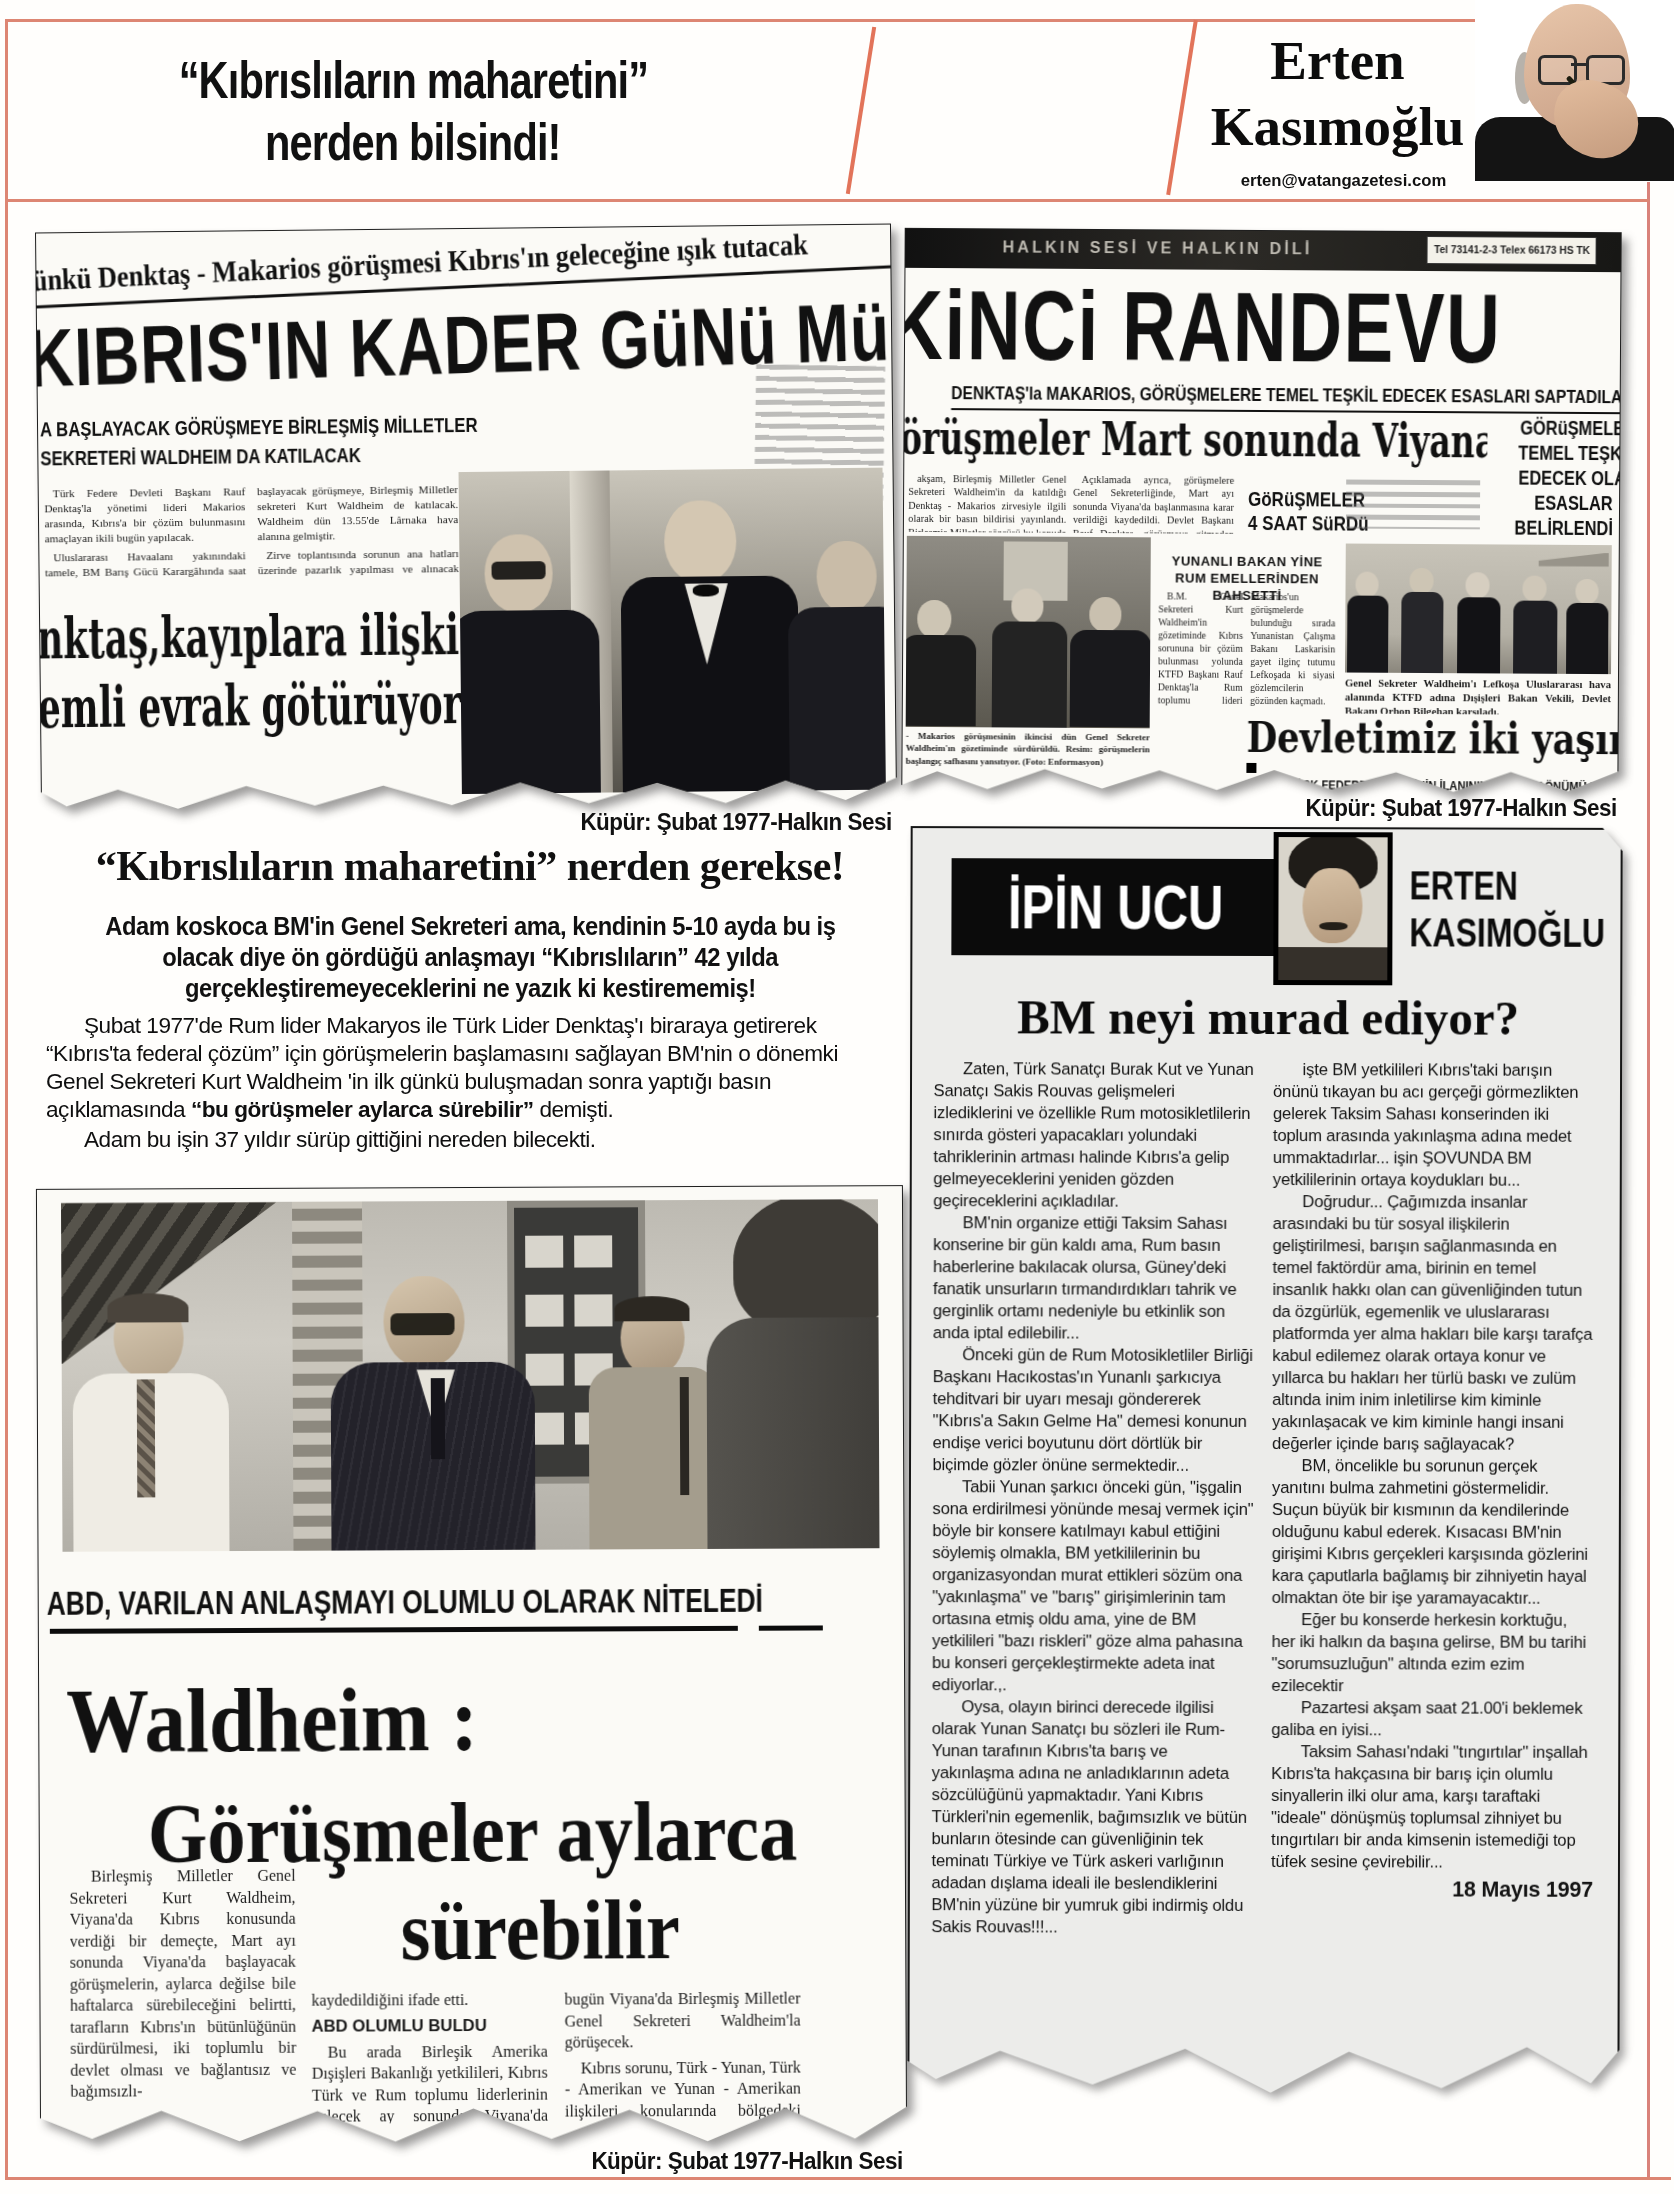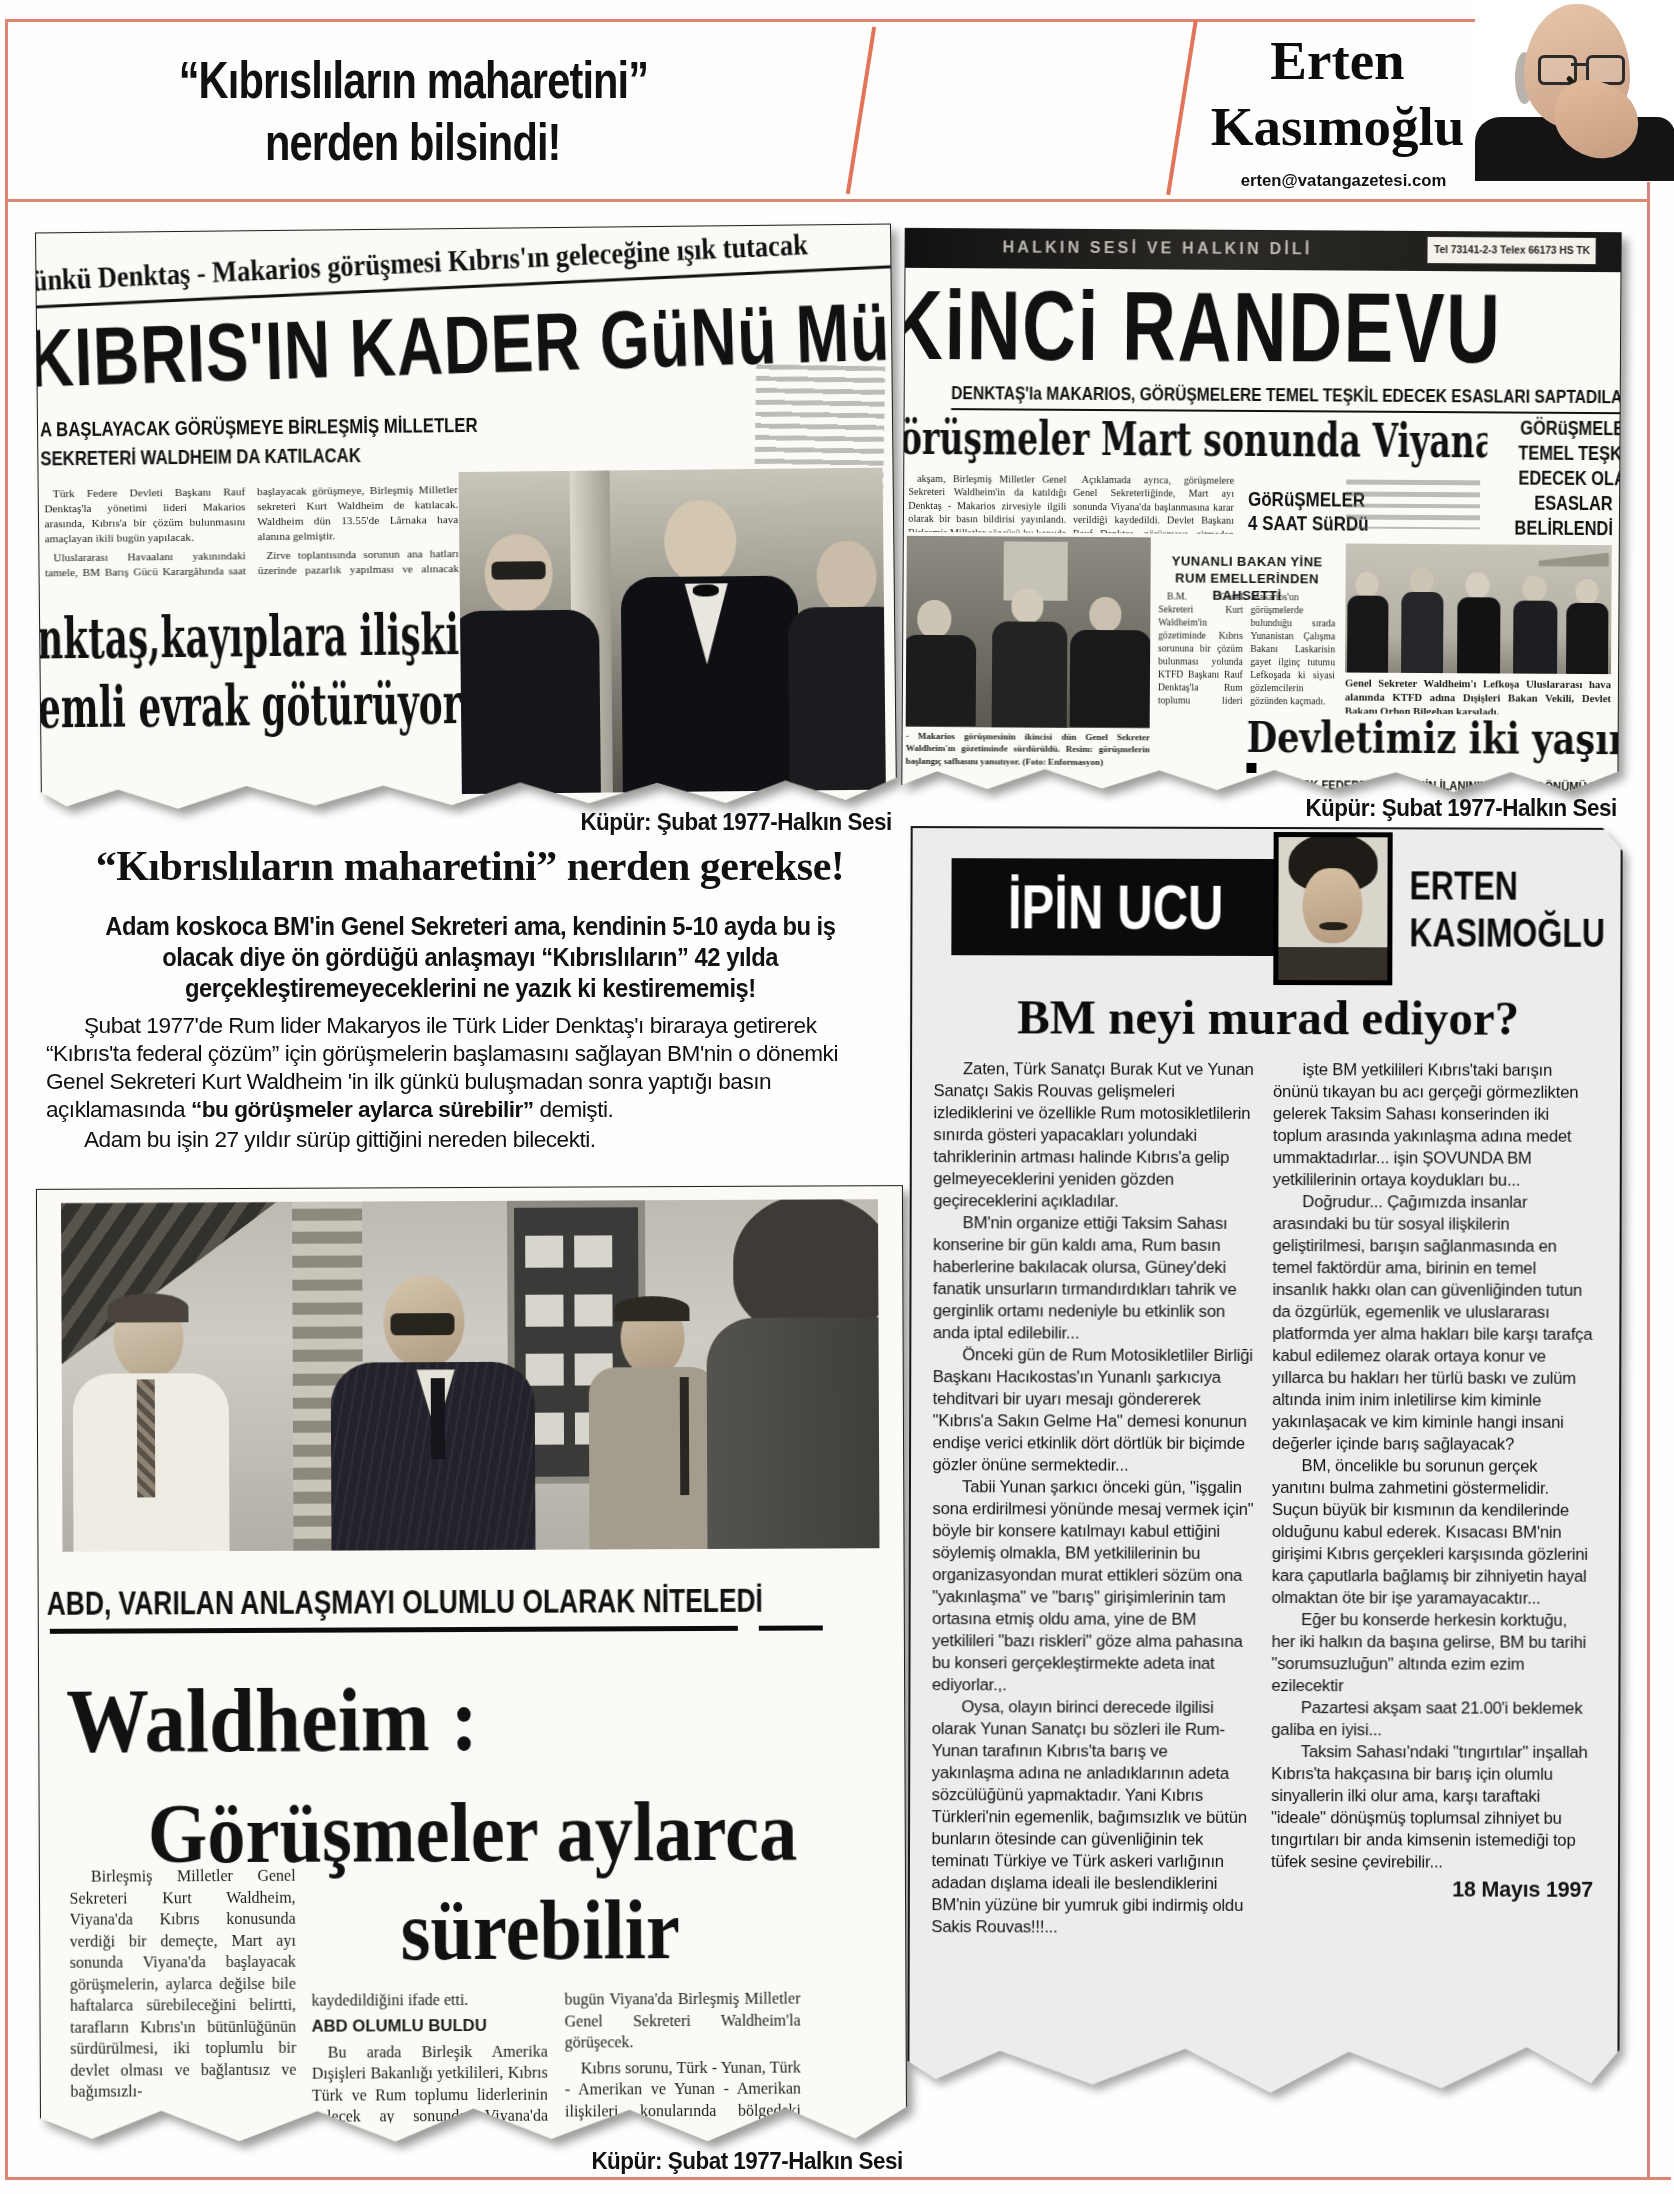--- a/index.html
+++ b/index.html
@@ -184,21 +184,21 @@
   <div class="abs right caption" style="left:1252px;top:795px;width:365px;"><span class="cxr" style="transform:scaleX(.95);">Küpür: Şubat 1977-Halkın Sesi</span></div>
 
   <div class="abs center serif" style="left:48px;top:842px;width:844px;font-weight:700;font-size:42px;letter-spacing:-0.5px;">“Kıbrıslıların maharetini” nerden gerekse!</div>
   <div class="abs center" style="left:59px;top:911px;width:822px;font-weight:800;font-size:25px;line-height:31px;letter-spacing:-0.5px;">
     <span class="cx" style="transform:scaleX(.95);">Adam koskoca BM'in Genel Sekreteri ama, kendinin 5-10 ayda bu iş</span><br>
     <span class="cx" style="transform:scaleX(.95);">olacak diye ön gördüğü anlaşmayı “Kıbrıslıların” 42 yılda</span><br>
     <span class="cx" style="transform:scaleX(.95);">gerçekleştiremeyeceklerini ne yazık ki kestirememiş!</span>
   </div>
   <div class="abs" style="left:46px;top:1012px;width:841px;font-size:22.6px;line-height:28px;letter-spacing:-0.5px;color:#0f0f0f;">
     <div style="text-indent:38px;"><span>Şubat 1977'de Rum lider Makaryos ile Türk Lider Denktaş'ı biraraya getirerek “Kıbrıs'ta federal çözüm” için görüşmelerin başlamasını sağlayan BM'nin o dönemki Genel Sekreteri Kurt Waldheim 'in ilk günkü buluşmadan sonra yaptığı basın açıklamasında </span><b>“bu görüşmeler aylarca sürebilir”</b><span> demişti.</span></div>
-    <div style="text-indent:38px;margin-top:2.1px;">Adam bu işin 27 yıldır sürüp gittiğini nereden bilecekti.</div>
+    <div style="text-indent:38px;margin-top:2.1px;">Adam bu işin 37 yıldır sürüp gittiğini nereden bilecekti.</div>
   </div>
 
   <div class="abs" style="left:38px;top:1187px;width:865px;height:956px;transform:rotate(-0.25deg);filter:drop-shadow(6.4px 7.5px 4.8px rgba(40,40,40,.45));">
     <div class="clipping abs" style="left:0;top:0;width:100%;height:100%;clip-path:polygon(0 0,100% 0,100% 96.2%,94% 99.5%,86% 96.3%,77% 99.7%,68% 96.4%,59% 99.4%,50% 96.2%,41% 99.6%,32% 96.4%,23% 99.5%,14% 96.3%,6% 99.2%,0 97%);">
 
       <div class="photo" style="left:24px;top:13.4px;width:817px;height:349px;background:linear-gradient(180deg,#bdbab2 0%,#cfccc4 40%,#b2afa7 100%);">
         <div class="figpart" style="left:0;top:0;width:215px;height:161px;background:repeating-linear-gradient(-55deg,#33312c 0 14px,#57544c 14px 25px);clip-path:polygon(0 0,100% 0,0 100%);"></div>
         <div class="figpart" style="left:231px;top:0;width:70px;height:349px;background:repeating-linear-gradient(0deg,#8d897f 0 11.8px,#c9c5bb 11.8px 23.6px);"></div>
         <div class="figpart" style="left:446px;top:0;width:124px;height:269px;background:#3a3a38;border:7.5px solid #8e8b83;">
           <div class="figpart" style="left:10.7px;top:10.7px;width:38px;height:226px;background:repeating-linear-gradient(0deg,#d8d5cc 0 32px,#3a3a38 32px 59px);"></div>
@@ -269,21 +269,21 @@
       </div>
       <div class="abs" style="left:497px;top:33px;width:210px;font-weight:900;font-size:40px;line-height:47px;color:#0c0c0c;">
         <span class="cxl" style="transform:scaleX(.8);">ERTEN</span><br>
         <span class="cxl" style="transform:scaleX(.8);">KASIMOĞLU</span>
       </div>
       <div class="abs center serif" style="left:32px;top:160px;width:648px;font-weight:700;font-size:49px;color:#0b0b0b;">BM neyi murad ediyor?</div>
 
       <div class="abs colp" style="left:21.5px;top:230px;width:322px;">
         <p>Zaten, Türk Sanatçı Burak Kut ve Yunan Sanatçı Sakis Rouvas gelişmeleri izlediklerini ve özellikle Rum motosikletlilerin sınırda gösteri yapacakları yolundaki tahriklerinin artması halinde Kıbrıs'a gelip gelmeyeceklerini yeniden gözden geçireceklerini açıkladılar.</p>
         <p>BM'nin organize ettiği Taksim Sahası konserine bir gün kaldı ama, Rum basın haberlerine bakılacak olursa, Güney'deki fanatik unsurların tırmandırdıkları tahrik ve gerginlik ortamı nedeniyle bu etkinlik son anda iptal edilebilir...</p>
-        <p>Önceki gün de Rum Motosikletliler Birliği Başkanı Hacıkostas'ın Yunanlı şarkıcıya tehditvari bir uyarı mesajı göndererek "Kıbrıs'a Sakın Gelme Ha" demesi konunun endişe verici etkinlik dört dörtlük bir biçimde gözler önüne sermektedir...</p>
+        <p>Önceki gün de Rum Motosikletliler Birliği Başkanı Hacıkostas'ın Yunanlı şarkıcıya tehditvari bir uyarı mesajı göndererek "Kıbrıs'a Sakın Gelme Ha" demesi konunun endişe verici boyutunu dört dörtlük bir biçimde gözler önüne sermektedir...</p>
         <p>Tabii Yunan şarkıcı önceki gün, "işgalin sona erdirilmesi yönünde mesaj vermek için" böyle bir konsere katılmayı kabul ettiğini söylemiş olmakla, BM yetkililerinin bu organizasyondan murat ettikleri sözüm ona "yakınlaşma" ve "barış" girişimlerinin tam ortasına etmiş oldu ama, yine de BM yetkilileri "bazı riskleri" göze alma pahasına bu konseri gerçekleştirmekte adeta inat ediyorlar.,.</p>
         <p>Oysa, olayın birinci derecede ilgilisi olarak Yunan Sanatçı bu sözleri ile Rum-Yunan tarafının Kıbrıs'ta barış ve yakınlaşma adına ne anladıklarının adeta sözcülüğünü yapmaktadır. Yani Kıbrıs Türkleri'nin egemenlik, bağımsızlık ve bütün bunların ötesinde can güvenliğinin tek teminatı Türkiye ve Türk askeri varlığının adadan dışlama ideali ile beslendiklerini BM'nin yüzüne bir yumruk gibi indirmiş oldu Sakis Rouvas!!!...</p>
       </div>
       <div class="abs colp" style="left:361px;top:230px;width:322px;">
         <p>işte BM yetkilileri Kıbrıs'taki barışın önünü tıkayan bu acı gerçeği görmezlikten gelerek Taksim Sahası konserinden iki toplum arasında yakınlaşma adına medet ummaktadırlar... işin ŞOVUNDA BM yetkililerinin ortaya koydukları bu...</p>
         <p>Doğrudur... Çağımızda insanlar arasındaki bu tür sosyal ilişkilerin geliştirilmesi, barışın sağlanmasında en temel faktördür ama, birinin en temel insanlık hakkı olan can güvenliğinden tutun da özgürlük, egemenlik ve uluslararası platformda yer alma hakları bile karşı tarafça kabul edilemez olarak ortaya konur ve yıllarca bu hakları her türlü baskı ve zulüm altında inim inim inletilirse kim kiminle yakınlaşacak ve kim kiminle hangi insani değerler içinde barış sağlayacak?</p>
         <p>BM, öncelikle bu sorunun gerçek yanıtını bulma zahmetini göstermelidir. Suçun büyük bir kısmının da kendilerinde olduğunu kabul ederek. Kısacası BM'nin girişimi Kıbrıs gerçekleri karşısında gözlerini kara çaputlarla bağlamış bir zihniyetin hayal olmaktan öte bir işe yaramayacaktır...</p>
         <p>Eğer bu konserde herkesin korktuğu, her iki halkın da başına gelirse, BM bu tarihi "sorumsuzluğun" altında ezim ezim ezilecektir</p>
         <p>Pazartesi akşam saat 21.00'i beklemek galiba en iyisi...</p>
         <p>Taksim Sahası'ndaki "tıngırtılar" inşallah Kıbrıs'ta hakçasına bir barış için olumlu sinyallerin ilki olur ama, karşı taraftaki "ideale" dönüşmüş toplumsal zihniyet bu tıngırtıları bir anda kimsenin istemediği top tüfek sesine çevirebilir...</p>

